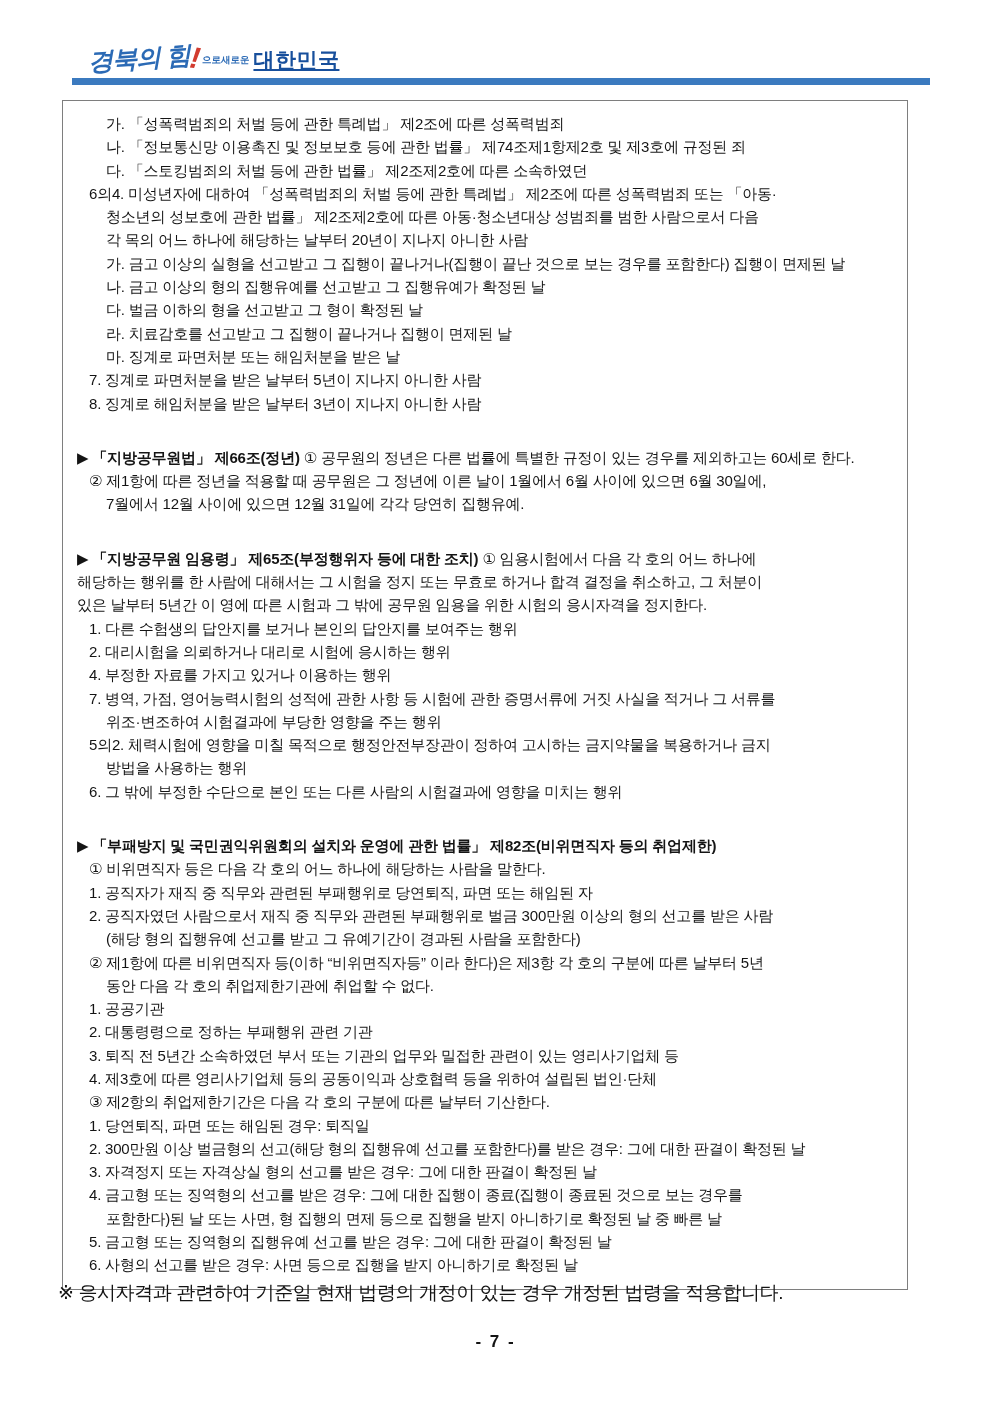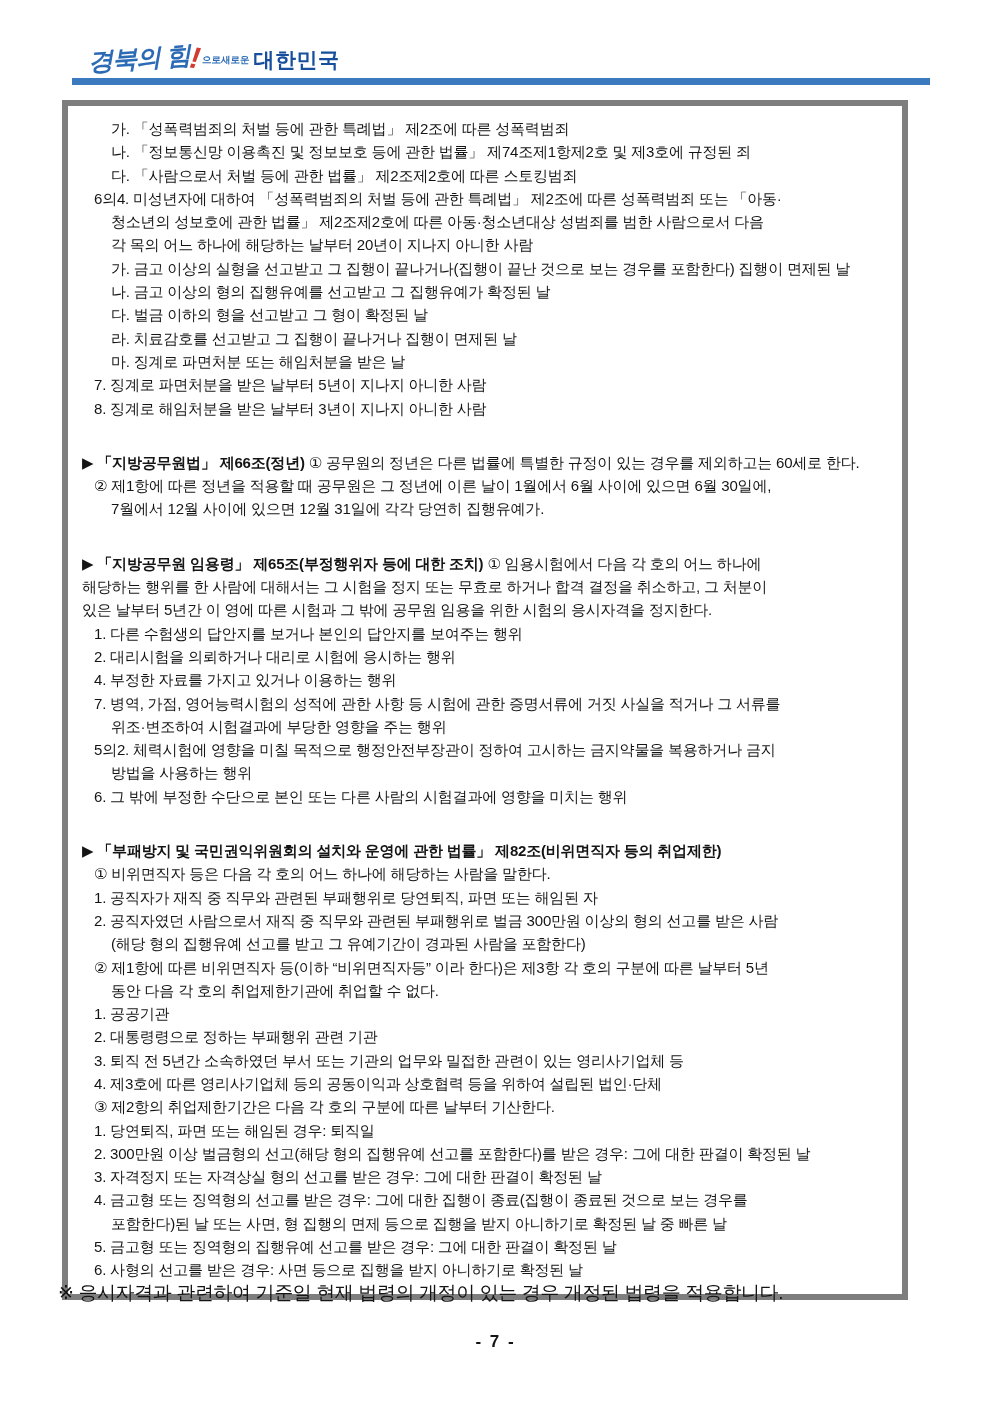--- a/index.html
+++ b/index.html
@@ -9,26 +9,26 @@
     overflow:hidden;
   }
   
   .logo{position:absolute;left:88px;top:38px;height:40px;display:flex;align-items:center;}
   .logo-script{font-style:italic;font-weight:700;font-size:25px;color:#2b6ab5;
     transform:rotate(-4deg);letter-spacing:-1px;}
   .logo-accent{color:#d23b2f;font-weight:900;font-size:30px;margin:0 1px 0 0;
     font-style:italic;transform:rotate(8deg);}
   .logo-stack{display:inline-flex;justify-content:center;
     font-size:9.5px;line-height:10.5px;font-weight:700;color:#2b6ab5;margin:4px 4px 0 1px;}
-  .logo-country{font-size:21px;font-weight:800;color:#174f9c;letter-spacing:0.5px;margin-top:4px;}
+  .logo-country{font-size:21px;font-weight:800;color:#174f9c;letter-spacing:0.5px;margin-top:4px;text-decoration:underline;}
   .header-bar{position:absolute;left:72px;top:78px;width:858px;height:7px;}
   
   .legal-box{
     position:absolute;left:62px;top:100px;width:846px;box-sizing:border-box;
-    border:6px solid #701a75;padding:11px 8px 12px 12px;background:#ffffff;
+    border:1px solid #701a75;padding:11px 8px 12px 12px;background:#ffffff;
   }
   .section + .section{margin-top:31px;}
   .line{font-size:15px;height:23.3px;line-height:23.3px;letter-spacing:-0.2px;}
   .line-inner{display:inline-block;white-space:nowrap;transform-origin:0 50%;}
   .b{font-weight:700;}
   .ind0{padding-left:2px;}
   .ind1{padding-left:14px;}
   .ind2{padding-left:31px;}
   
   .note{position:absolute;left:58px;top:1280px;width:862px;font-size:19px;
@@ -48,36 +48,36 @@
   </span>
   <span class="logo-country">대한민국</span>
 </div>
 
 <div class="header-bar" style="background: rgb(59, 122, 191);"></div>
 
 <div class="legal-box" style="border-color: rgb(126, 126, 126);">
     <div class="section">
       <div class="line ind2"><span class="line-inner"><span>가. 「성폭력범죄의 처벌 등에 관한 특례법」 제2조에 따른 성폭력범죄</span></span></div>
       <div class="line ind2"><span class="line-inner"><span>나. 「정보통신망 이용촉진 및 정보보호 등에 관한 법률」 제74조제1항제2호 및 제3호에 규정된 죄</span></span></div>
-      <div class="line ind2"><span class="line-inner"><span>다. 「사람으로서 처벌 등에 관한 법률」  제2조제2호에 따른 스토킹범죄</span></span></div>
+      <div class="line ind2"><span class="line-inner"><span>다. 「스토킹범죄의 처벌 등에 관한 법률」  제2조제2호에 따른 소속하였던</span></span></div>
       <div class="line ind1"><span class="line-inner"><span>6의4. 미성년자에 대하여 「성폭력범죄의 처벌 등에 관한 특례법」 제2조에 따른 성폭력범죄 또는 「아동·</span></span></div>
       <div class="line ind2"><span class="line-inner"><span>청소년의 성보호에 관한 법률」 제2조제2호에 따른 아동·청소년대상 성범죄를 범한 사람으로서 다음</span></span></div>
       <div class="line ind2"><span class="line-inner"><span>각 목의 어느 하나에 해당하는 날부터 20년이 지나지 아니한 사람</span></span></div>
       <div class="line ind2"><span class="line-inner"><span>가. 금고 이상의 실형을 선고받고 그 집행이 끝나거나(집행이 끝난 것으로 보는 경우를 포함한다) 집행이 면제된 날</span></span></div>
       <div class="line ind2"><span class="line-inner"><span>나. 금고 이상의 형의 집행유예를 선고받고 그 집행유예가 확정된 날</span></span></div>
       <div class="line ind2"><span class="line-inner"><span>다. 벌금 이하의 형을 선고받고 그 형이 확정된 날</span></span></div>
       <div class="line ind2"><span class="line-inner"><span>라. 치료감호를 선고받고 그 집행이 끝나거나 집행이 면제된 날</span></span></div>
       <div class="line ind2"><span class="line-inner"><span>마. 징계로 파면처분 또는 해임처분을 받은 날</span></span></div>
       <div class="line ind1"><span class="line-inner"><span>7. 징계로 파면처분을 받은 날부터 5년이 지나지 아니한 사람</span></span></div>
       <div class="line ind1"><span class="line-inner"><span>8. 징계로 해임처분을 받은 날부터 3년이 지나지 아니한 사람</span></span></div>
     </div>
     <div class="section">
       <div class="line ind0"><span class="line-inner"><span class="b">▶ 「지방공무원법」 제66조(정년)</span><span> ① 공무원의 정년은 다른 법률에 특별한 규정이 있는 경우를 제외하고는 60세로 한다.</span></span></div>
       <div class="line ind1"><span class="line-inner"><span>② 제1항에 따른 정년을 적용할 때 공무원은 그 정년에 이른 날이 1월에서 6월 사이에 있으면 6월 30일에,</span></span></div>
-      <div class="line ind2"><span class="line-inner"><span>7월에서 12월 사이에 있으면 12월 31일에 각각 당연히 집행유예가.</span></span></div>
+      <div class="line ind2"><span class="line-inner"><span>7월에서 12월 사이에 있으면 12월 31일에 각각 당연히 집행유예.</span></span></div>
     </div>
     <div class="section">
       <div class="line ind0"><span class="line-inner"><span class="b">▶ 「지방공무원 임용령」 제65조(부정행위자 등에 대한 조치)</span><span> ① 임용시험에서 다음 각 호의 어느 하나에</span></span></div>
       <div class="line ind0"><span class="line-inner"><span>해당하는 행위를 한 사람에 대해서는 그 시험을 정지 또는 무효로 하거나 합격 결정을 취소하고, 그 처분이</span></span></div>
       <div class="line ind0"><span class="line-inner"><span>있은 날부터 5년간 이 영에 따른 시험과 그 밖에 공무원 임용을 위한 시험의 응시자격을 정지한다.</span></span></div>
       <div class="line ind1"><span class="line-inner"><span>1. 다른 수험생의 답안지를 보거나 본인의 답안지를 보여주는 행위</span></span></div>
       <div class="line ind1"><span class="line-inner"><span>2. 대리시험을 의뢰하거나 대리로 시험에 응시하는 행위</span></span></div>
       <div class="line ind1"><span class="line-inner"><span>4. 부정한 자료를 가지고 있거나 이용하는 행위</span></span></div>
       <div class="line ind1"><span class="line-inner"><span>7. 병역, 가점, 영어능력시험의 성적에 관한 사항 등 시험에 관한 증명서류에 거짓 사실을 적거나 그 서류를</span></span></div>
       <div class="line ind2"><span class="line-inner"><span>위조·변조하여 시험결과에 부당한 영향을 주는 행위</span></span></div>

